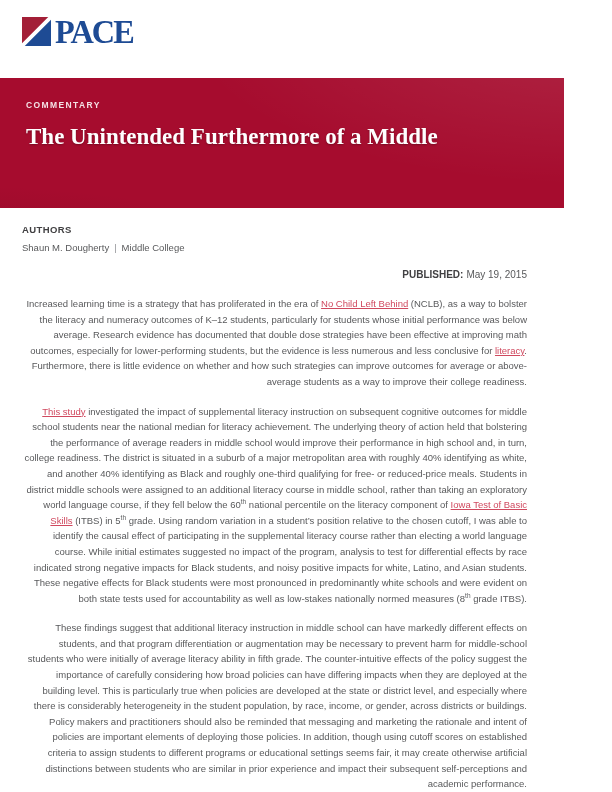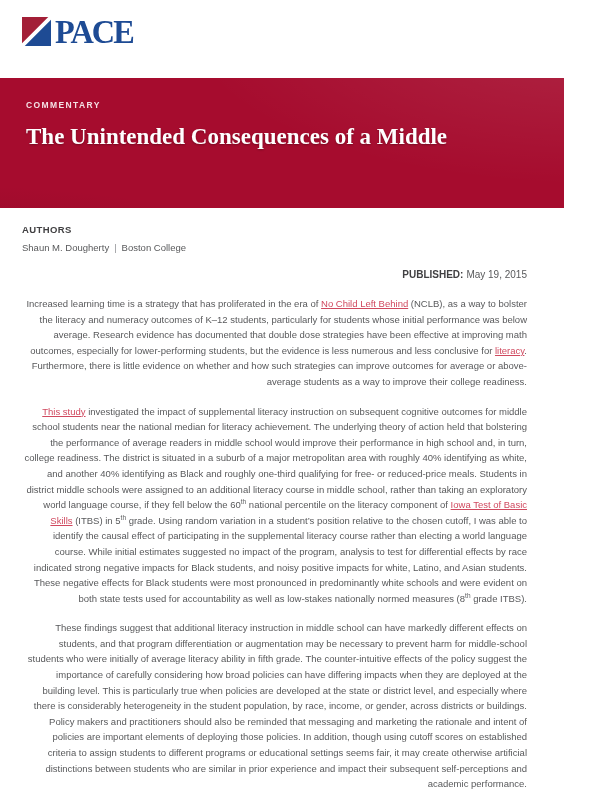--- a/index.html
+++ b/index.html
@@ -98,26 +98,26 @@
         <rect x="0" y="0" width="32" height="32" fill="#ffffff"></rect>
         <polygon points="0,0 29,0 0,29" fill="#A31F37"></polygon>
         <polygon points="32,3 32,32 3,32" fill="#1E4B94"></polygon>
       </svg>
       <div class="logo-text">PACE</div>
     </div>
   </header>
 
   <section class="banner">
     <div class="kicker">COMMENTARY</div>
-    <h1 class="banner-title"><span>The Unintended Consequences of a Middle</span><br></h1>
+    <h1 class="banner-title"><span>The Unintended Furthermore of a Middle</span><br></h1>
   </section>
 
   <main class="content">
     <div class="authors-label">AUTHORS</div>
-    <div class="author-line"><span>Shaun M. Dougherty</span><span class="author-sep">|</span><span>Boston College</span></div>
+    <div class="author-line"><span>Shaun M. Dougherty</span><span class="author-sep">|</span><span>Middle College</span></div>
 
     <div class="published-line"><span class="pub-label">PUBLISHED:</span><span>May 19, 2015</span></div>
 
     <div class="article-body">
         <p class="para"><span>Increased learning time is a strategy that has proliferated in the era of </span><a href="#" class="inline-link">No Child Left Behind</a><span> (NCLB), as a way to bolster the literacy and numeracy outcomes of K–12 students, particularly for students whose initial performance was below average. Research evidence has documented that double dose strategies have been effective at improving math outcomes, especially for lower-performing students, but the evidence is less numerous and less conclusive for </span><a href="#" class="inline-link">literacy</a><span>. Furthermore, there is little evidence on whether and how such strategies can improve outcomes for average or above-average students as a way to improve their college readiness.</span></p>
         <p class="para"><a href="#" class="inline-link">This study</a><span> investigated the impact of supplemental literacy instruction on subsequent cognitive outcomes for middle school students near the national median for literacy achievement. The underlying theory of action held that bolstering the performance of average readers in middle school would improve their performance in high school and, in turn, college readiness. The district is situated in a suburb of a major metropolitan area with roughly 40% identifying as white, and another 40% identifying as Black and roughly one-third qualifying for free- or reduced-price meals. Students in district middle schools were assigned to an additional literacy course in middle school, rather than taking an exploratory world language course, if they fell below the 60</span><sup>th</sup><span> national percentile on the literacy component of </span><a href="#" class="inline-link">Iowa Test of Basic Skills</a><span> (ITBS) in 5</span><sup>th</sup><span> grade. Using random variation in a student’s position relative to the chosen cutoff, I was able to identify the causal effect of participating in the supplemental literacy course rather than electing a world language course. While initial estimates suggested no impact of the program, analysis to test for differential effects by race indicated strong negative impacts for Black students, and noisy positive impacts for white, Latino, and Asian students. These negative effects for Black students were most pronounced in predominantly white schools and were evident on both state tests used for accountability as well as low-stakes nationally normed measures (8</span><sup>th</sup><span> grade ITBS).</span></p>
         <p class="para"><span>These findings suggest that additional literacy instruction in middle school can have markedly different effects on students, and that program differentiation or augmentation may be necessary to prevent harm for middle-school students who were initially of average literacy ability in fifth grade. The counter-intuitive effects of the policy suggest the importance of carefully considering how broad policies can have differing impacts when they are deployed at the building level. This is particularly true when policies are developed at the state or district level, and especially where there is considerably heterogeneity in the student population, by race, income, or gender, across districts or buildings. Policy makers and practitioners should also be reminded that messaging and marketing the rationale and intent of policies are important elements of deploying those policies. In addition, though using cutoff scores on established criteria to assign students to different programs or educational settings seems fair, it may create otherwise artificial distinctions between students who are similar in prior experience and impact their subsequent self-perceptions and academic performance.</span></p>
       </div>
   </main>
 

